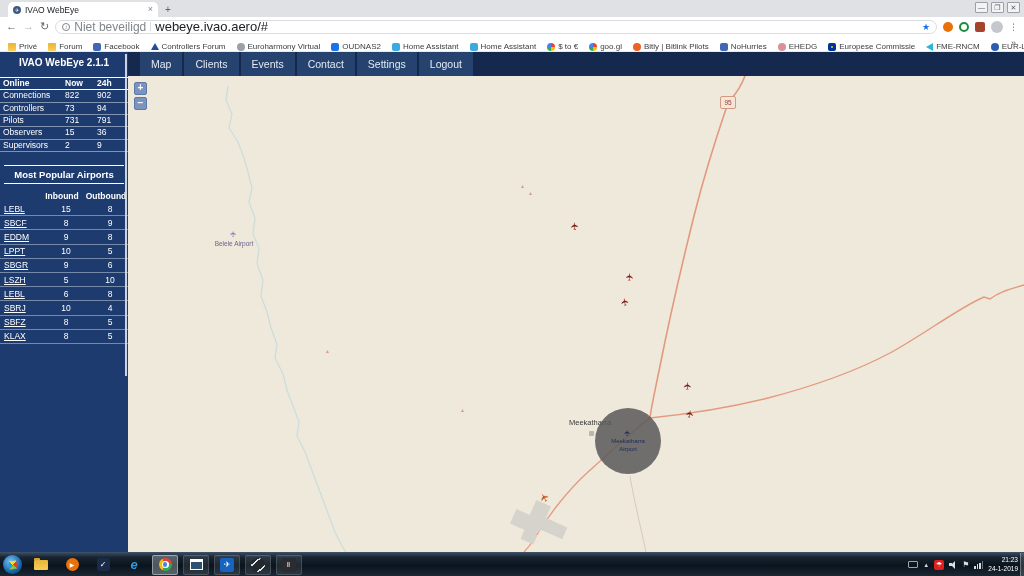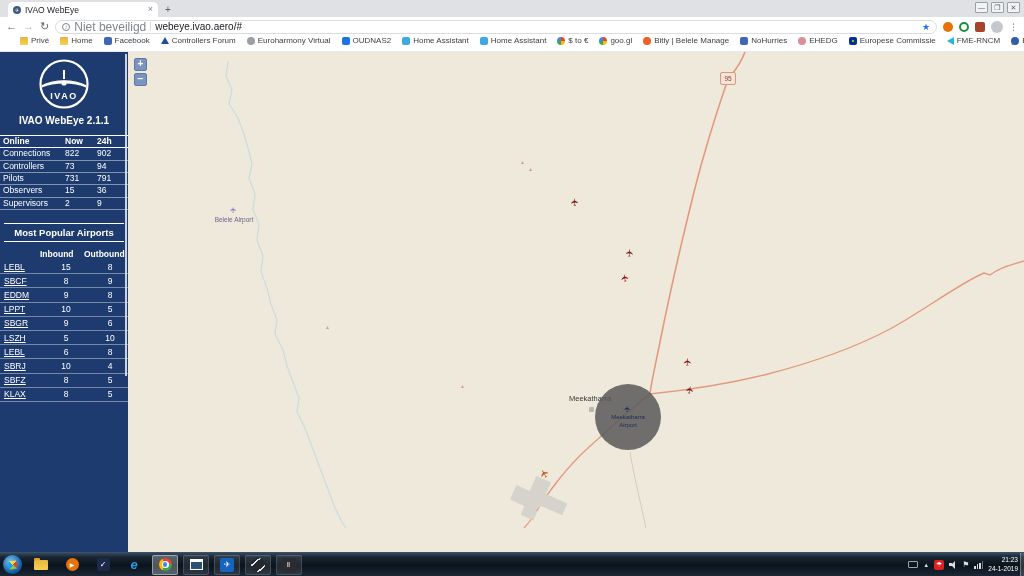--- a/index.html
+++ b/index.html
@@ -21,31 +21,31 @@
 
   .toolbar { height:19px; background:#fff; display:flex; align-items:center; padding:0 6px; gap:6px; }
   .nav-ico { font-size:11px; color:#5f6368; line-height:1; }
   .nav-ico.dim { color:#b0b4b9; }
   .omnibox { flex:1; height:14px; border:1px solid #dadce0; border-radius:7px; background:#fff;
              display:flex; align-items:center; padding:0 6px; gap:4px; }
   .info-ico { width:8px; height:8px; border:1px solid #80868b; border-radius:50%; color:#80868b;
               font-size:5.5px; display:flex; align-items:center; justify-content:center; font-style:italic; flex:none;}
   .sec-label { font-size:12px; color:#80868b; white-space:nowrap; }
   .omni-div { width:1px; height:9px; background:#dadce0; }
-  .url-text { font-size:10px; color:#202124; flex:1; white-space:nowrap; overflow:hidden; }
+  .url-text { font-size:13px; color:#202124; flex:1; white-space:nowrap; overflow:hidden; }
   .star { font-size:9px; color:#1a73e8; }
   .ext { width:10px; height:10px; border-radius:50%; flex:none; }
   .ext.e1 { background:#e8710a; }
   .ext.e2 { background:#fff; border:2.5px solid #1e8e3e; }
   .ext.e3 { background:#a5432c; border-radius:2px; }
   .avatar { width:12px; height:12px; border-radius:50%; background:#c4c7cc; flex:none; }
   .menu-dots { font-size:9px; color:#5f6368; }
 
-  .bookmarks { height:16px; background:#fff; border-bottom:1px solid #e8eaed; display:flex; align-items:flex-start;
-               padding:0 20px; gap:11px; overflow:hidden; }
+  .bookmarks { height:16px; background:#fff; border-bottom:1px solid #e8eaed; display:flex; align-items:flex-end;
+               padding:0 8px; gap:11px; overflow:hidden; }
   .bm { display:flex; align-items:center; gap:3px; flex:none; }
   .bm-label { font-size:8px; color:#3c4043; white-space:nowrap; }
   .bm-ico { width:8px; height:8px; border-radius:2px; display:inline-block; flex:none; }
   .bm-ico[data-icon="folder"] { background:linear-gradient(#e8b53a,#f7cf56); border-radius:1px; }
   .bm-ico[data-icon="facebook"] { background:#4267b2; }
   .bm-ico[data-icon="tri-blue"] { width:0;height:0;border-radius:0;background:none;
       border-left:4px solid transparent;border-right:4px solid transparent;border-bottom:7px solid #1f4e9c; }
   .bm-ico[data-icon="globe-grey"] { background:#9aa0a6; border-radius:50%; }
   .bm-ico[data-icon="square-blue"] { background:#1a73e8; }
   .bm-ico[data-icon="ha-blue"] { background:#3ca9e0; }
@@ -68,21 +68,21 @@
   .logo-wrap { display:flex; justify-content:center; padding-top:6px; }
   .version { text-align:center; font-size:10px; font-weight:bold; margin-top:5px; }
   .online-table { margin-top:9px; font-size:8.5px; }
   .o-row { display:grid; grid-template-columns:62px 32px 30px; padding:1px 0 1px 3px;
            border-bottom:1px solid rgba(255,255,255,.45); line-height:1.1; }
   .o-head { font-weight:bold; border-top:1px solid #fff; border-bottom:1px solid #fff; }
   .pop-title { margin:13px 4px 1px 4px; padding:3px 0; text-align:center; font-weight:bold; font-size:9.5px;
                border-top:1px solid #fff; border-bottom:1px solid #fff; }
   .pop-table { margin-top:6px; font-size:8.5px; }
   .p-head { display:grid; grid-template-columns:40px 44px 44px; font-weight:bold; padding:1px 0; }
-  .p-head span:nth-child(2), .p-head span:nth-child(3) { }
+  .p-head span:nth-child(2), .p-head span:nth-child(3) { text-align:center; }
   .p-row { display:grid; grid-template-columns:40px 44px 44px; padding:1.6px 0 1.6px 4px;
            border-bottom:1px solid rgba(255,255,255,.4); }
   .p-row a { color:#fff; text-decoration:underline; font-weight:normal; }
   .p-row span { text-align:center; }
 
   .main { flex:1; display:flex; flex-direction:column; }
   .navbar { height:24px; background:#14294d; display:flex; align-items:stretch; padding-left:12px; gap:2px; }
   .nav-btn { background:#26436f; color:#e2e9f4; border:none; font-size:10.5px; padding:0 11px;
              font-family:"Liberation Sans",sans-serif; cursor:pointer; }
 
@@ -197,21 +197,21 @@
 
   <div class="bookmarks">
 
       <span class="bm">
         <span class="bm-ico" data-icon="folder"></span>
         <span class="bm-label">Privé</span>
       </span>
 
       <span class="bm">
         <span class="bm-ico" data-icon="folder"></span>
-        <span class="bm-label">Home</span>
+        <span class="bm-label">Forum</span>
       </span>
 
       <span class="bm">
         <span class="bm-ico" data-icon="facebook"></span>
         <span class="bm-label">Facebook</span>
       </span>
 
       <span class="bm">
         <span class="bm-ico" data-icon="tri-blue"></span>
         <span class="bm-label">Controllers Forum</span>
@@ -242,21 +242,21 @@
         <span class="bm-label">$ to €</span>
       </span>
 
       <span class="bm">
         <span class="bm-ico" data-icon="g"></span>
         <span class="bm-label">goo.gl</span>
       </span>
 
       <span class="bm">
         <span class="bm-ico" data-icon="bitly"></span>
-        <span class="bm-label">Bitly | Belele Manage</span>
+        <span class="bm-label">Bitly | Bitlink Pilots</span>
       </span>
 
       <span class="bm">
         <span class="bm-ico" data-icon="facebook"></span>
         <span class="bm-label">NoHurries</span>
       </span>
 
       <span class="bm">
         <span class="bm-ico" data-icon="ehedg"></span>
         <span class="bm-label">EHEDG</span>
@@ -276,29 +276,20 @@
         <span class="bm-ico" data-icon="eurlex"></span>
         <span class="bm-label">EUR-Lex</span>
       </span>
 
     </div>
   <span style="position:absolute;right:8px;top:38px;" class="bm-overflow">»</span>
 
   <div class="app">
 
     <aside class="sidebar">
-      <div class="logo-wrap">
-        <svg width="52" height="52" viewBox="0 0 52 52">
-          <circle cx="26" cy="26" r="23.5" fill="none" stroke="#fff" stroke-width="2.2"></circle>
-          <rect x="25" y="12" width="2" height="9" fill="#fff"></rect>
-          <path d="M4,27 C16,20.5 36,20.5 48,27 L48,29.5 C36,24 16,24 4,29.5 Z" fill="#fff"></path>
-          <circle cx="26" cy="25" r="2.6" fill="#fff"></circle>
-          <text x="26" y="41" text-anchor="middle" font-size="9" font-weight="bold" letter-spacing="1.5" fill="#fff" font-family="Liberation Sans, sans-serif">IVAO</text>
-        </svg>
-      </div>
       <div class="version">IVAO WebEye 2.1.1</div>
 
       <div class="online-table">
         <div class="o-row o-head">
           <span>Online</span>
           <span>Now</span>
           <span>24h</span>
         </div>
         <div>
 
@@ -401,20 +392,34 @@
               <a>KLAX</a>
               <span>8</span>
               <span>5</span>
             </div>
           </div>
       </div>
       <div class="sb-scroll"></div>
     </aside>
 
     <div class="main">
+      <nav class="navbar">
+
+          <button class="nav-btn">Map</button>
+
+          <button class="nav-btn">Clients</button>
+
+          <button class="nav-btn">Events</button>
+
+          <button class="nav-btn">Contact</button>
+
+          <button class="nav-btn">Settings</button>
+
+          <button class="nav-btn">Logout</button>
+        </nav>
 
       <div class="map">
         <svg class="layer" width="896" height="476" viewBox="0 0 896 476">
 
           <path d="M100,10 L98,24 L104,38 L101,52 L110,66 L116,82 L120,96 L124,112
             L121,126 L127,142 L125,158 L131,172 L129,188 L135,204 L133,220 L139,236 L143,252 L149,268
             L147,282 L155,298 L159,314 L165,330 L171,346 L169,360 L177,376 L183,392 L189,408 L195,424
             L201,440 L207,456 L214,470 L218,476" fill="none" stroke="#c5dbdc" stroke-width="1.2" opacity="0.9"></path>
 
           <path d="M617,0 C610,18 603,22 600,27 C588,62 576,100 566,140

